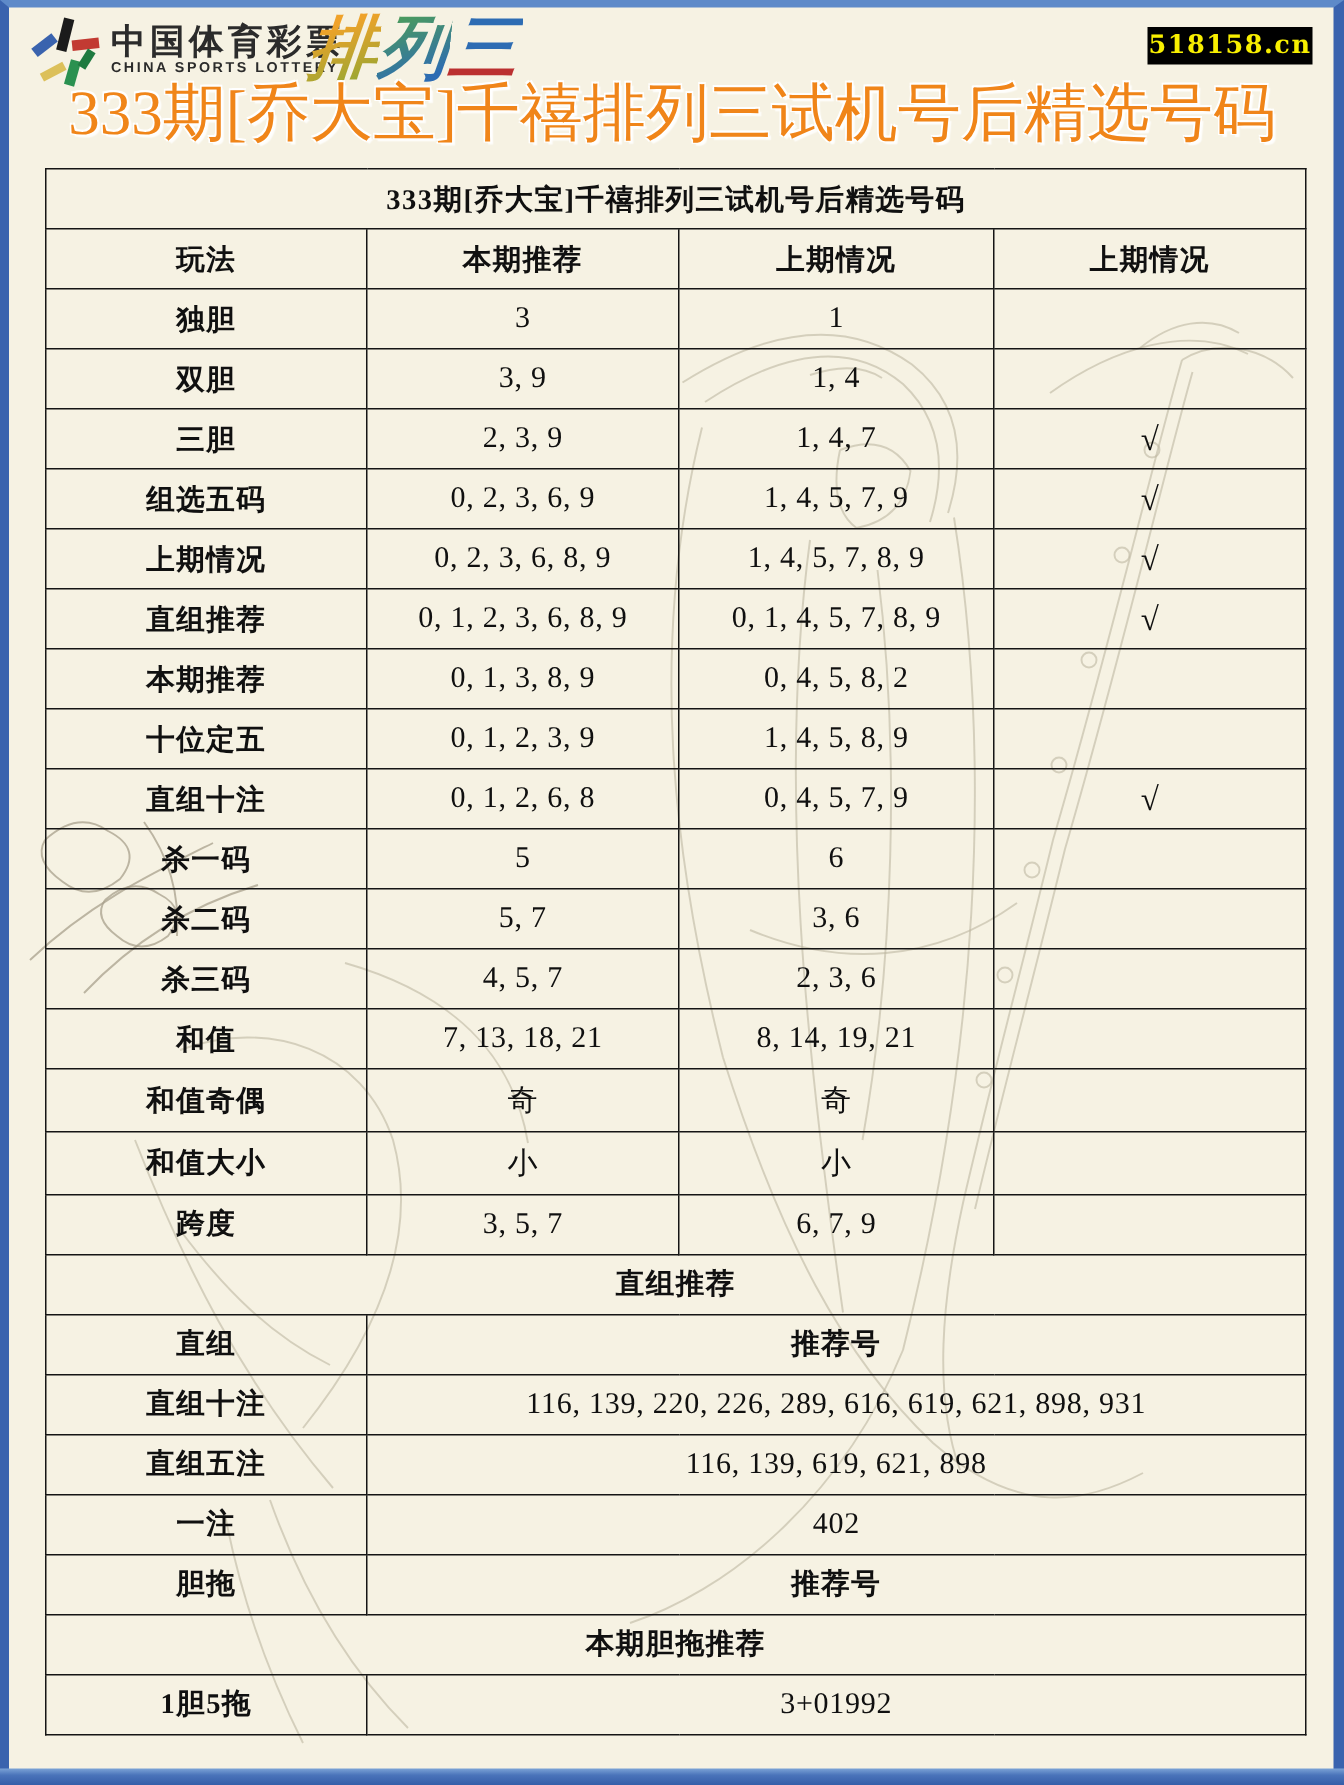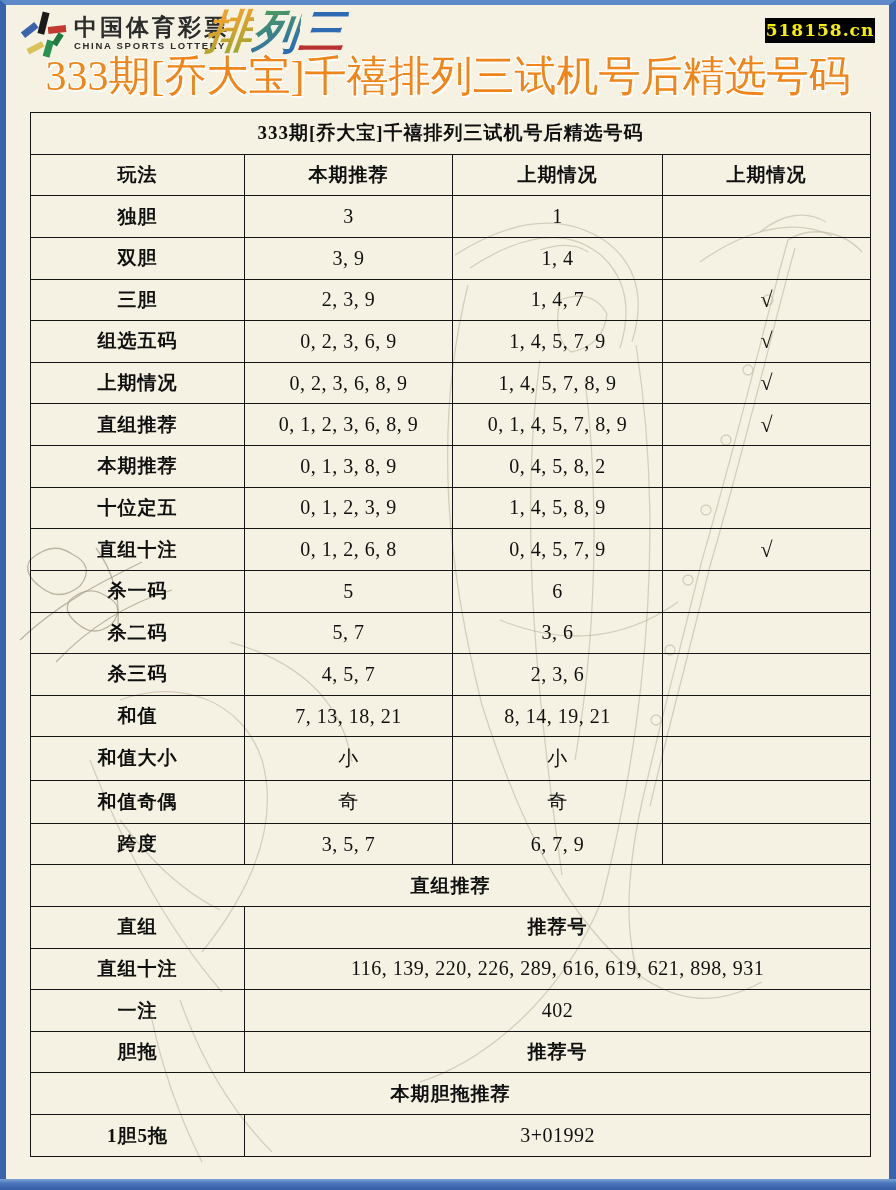--- a/index.html
+++ b/index.html
@@ -235,49 +235,53 @@
           <td class="val-cell">2, 3, 6</td>
           <td class="check-cell"></td>
         </tr>
         <tr>
           <td class="label-cell">和值</td>
           <td class="val-cell">7, 13, 18, 21</td>
           <td class="val-cell">8, 14, 19, 21</td>
           <td class="check-cell"></td>
         </tr>
         <tr>
+          <td class="label-cell">和值奇偶</td>
+          <td class="val-cell">奇</td>
+          <td class="val-cell">奇</td>
+          <td class="check-cell"></td>
+        </tr>
+        <tr>
           <td class="label-cell">和值大小</td>
           <td class="val-cell">小</td>
           <td class="val-cell">小</td>
           <td class="check-cell"></td>
         </tr>
         <tr>
-          <td class="label-cell">和值奇偶</td>
-          <td class="val-cell">奇</td>
-          <td class="val-cell">奇</td>
-          <td class="check-cell"></td>
-        </tr>
-        <tr>
           <td class="label-cell">跨度</td>
           <td class="val-cell">3, 5, 7</td>
           <td class="val-cell">6, 7, 9</td>
           <td class="check-cell"></td>
         </tr>
         <tr>
           <td colspan="4" class="section-cell">直组推荐</td>
         </tr>
         <tr>
           <td class="label-cell">直组</td>
           <td colspan="3" class="label-cell">推荐号</td>
         </tr>
         <tr>
           <td class="label-cell">直组十注</td>
           <td colspan="3" class="val-cell">116, 139, 220, 226, 289, 616, 619, 621, 898, 931</td>
         </tr>
         <tr>
+          <td class="label-cell">直组五注</td>
+          <td colspan="3" class="val-cell">116, 139, 619, 621, 898</td>
+        </tr>
+        <tr>
           <td class="label-cell">一注</td>
           <td colspan="3" class="val-cell">402</td>
         </tr>
         <tr>
           <td class="label-cell">胆拖</td>
           <td colspan="3" class="label-cell">推荐号</td>
         </tr>
         <tr>
           <td colspan="4" class="section-cell">本期胆拖推荐</td>
         </tr>

